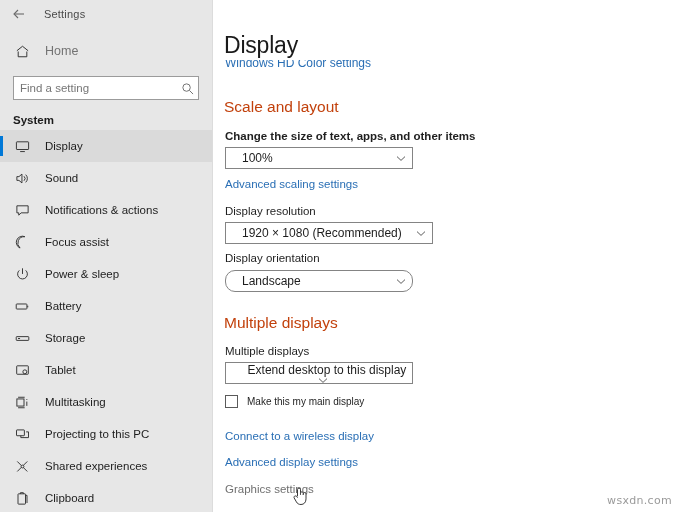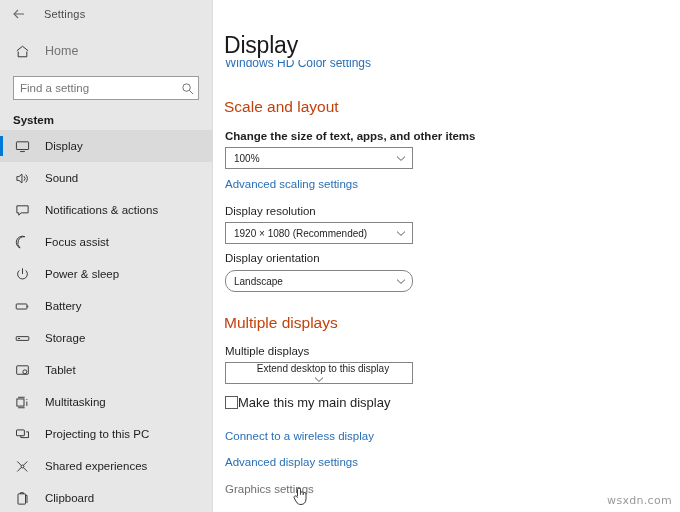--- a/index.html
+++ b/index.html
@@ -191,22 +191,23 @@
   }
   .combo {
     position: absolute;
     left: 12px;
     height: 22px;
     background: #ffffff;
     border: 1px solid #848484;
     box-sizing: border-box;
     display: flex;
     align-items: center;
-    font-size: 10px;
+    font-size: 12px;
     color: #1d1d1d;
+    padding-left: 8px;
   }
   .combo .val {
     padding-left: 8px;
     flex: 1 1 auto;
     white-space: nowrap;
   }
   .combo .chev {
     width: 22px;
     display: flex;
     align-items: center;
@@ -230,21 +231,22 @@
   }
   .checkbox {
     width: 13px;
     height: 13px;
     border: 1px solid #5a5a5a;
     background: #ffffff;
     box-sizing: border-box;
     flex: 0 0 13px;
   }
   .checkrow .lbl {
-    font-size: 13px;
+    margin-left: 9px;
+    font-size: 10px;
     color: #1f1f1f;
     white-space: nowrap;
   }
 
   .cursor {
     position: absolute;
     pointer-events: none;
     color: #3a3a3a;
   }
   .watermark {
@@ -450,21 +452,21 @@
       <span class="chev">
         <svg width="10" height="7" viewBox="0 0 10 7" fill="none" stroke="currentColor" stroke-width="1">
             <path d="M1 1.6L5 5.4 9 1.6"></path>
           </svg>
       </span>
     </div>
 
     <div class="link" style="top:178px;">Advanced scaling settings</div>
 
     <div class="fieldlabel" style="top:205px;">Display resolution</div>
-    <div class="combo" style="top:222px; width:188px;gap:7px;">
+    <div class="combo" style="top:222px; width:208px;gap:7px;">
       <span class="val">1920 × 1080 (Recommended)</span>
       <span class="chev">
         <svg width="10" height="7" viewBox="0 0 10 7" fill="none" stroke="currentColor" stroke-width="1">
             <path d="M1 1.6L5 5.4 9 1.6"></path>
           </svg>
       </span>
     </div>
 
     <div class="fieldlabel" style="top:252px;">Display orientation</div>
     <div class="combo" style="top:270px; width:188px;border-radius:10px;">

